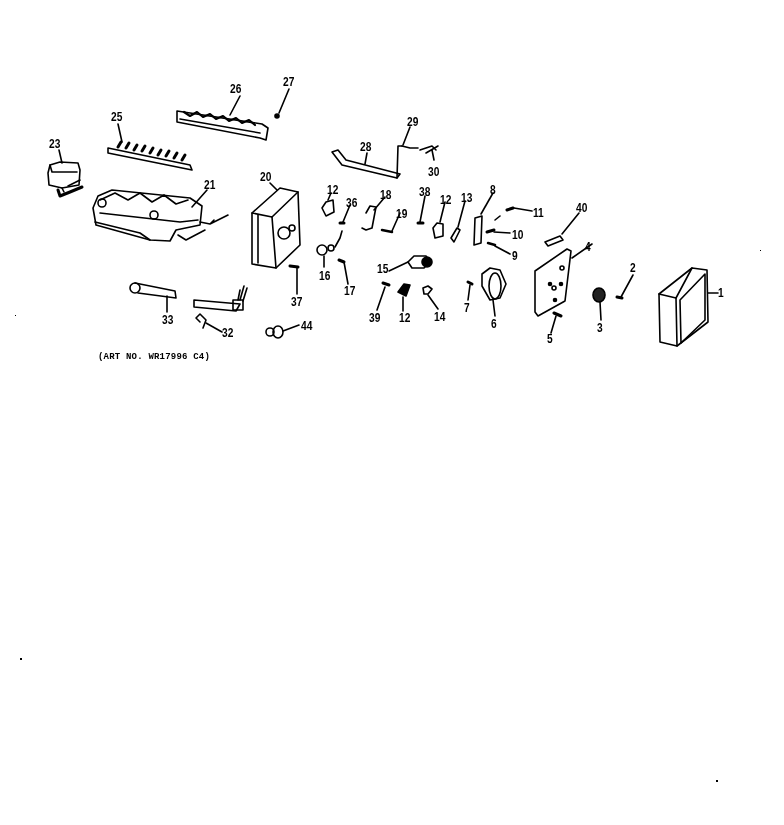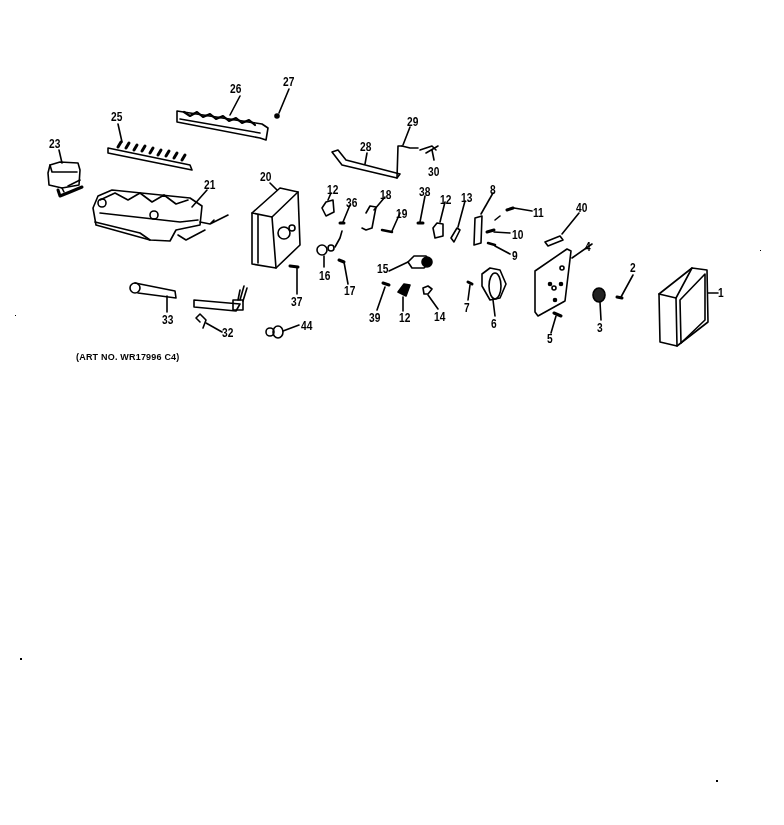--- a/index.html
+++ b/index.html
@@ -2,22 +2,22 @@
 <html><head>
 <meta charset="utf-8">
 <style>
   html, body { margin:0; padding:0; background:#ffffff; }
   body { width:784px; height:825px; position:relative; overflow:hidden;
          font-family: "Liberation Sans", sans-serif; color:#000; }
   #diagram { position:absolute; left:0; top:0; width:784px; height:825px; }
   .lbl { position:absolute; font-family:"Liberation Sans Narrow","Liberation Sans", sans-serif;
          font-size:12px; font-weight:bold; line-height:12px; color:#000;
          transform:scaleX(0.85); transform-origin:left top; white-space:nowrap; }
-  .art { position:absolute; left:76px; top:352px; font-size:9px; font-weight:bold;
-         font-family:Liberation Sans, sans-serif; letter-spacing:0.2px; }
+  .art { position:absolute; left:98px; top:352px; font-size:9px; font-weight:bold;
+         font-family:Liberation Mono, monospace; letter-spacing:0.2px; }
   .speck { position:absolute; width:2px; height:2px; background:#000; }
 </style>
 </head>
 <body>
 
 <svg id="diagram" viewBox="0 0 784 825" xmlns="http://www.w3.org/2000/svg" fill="none" stroke="#000" stroke-width="1.6" stroke-linejoin="round" stroke-linecap="round">
 
   <g>
     <path d="M48 173 L50 165 L60 162 L78 163 L80 170 L79 185 L62 188 L49 185 Z"></path>
     <path d="M50 165 L52 172 L77 172"></path>

